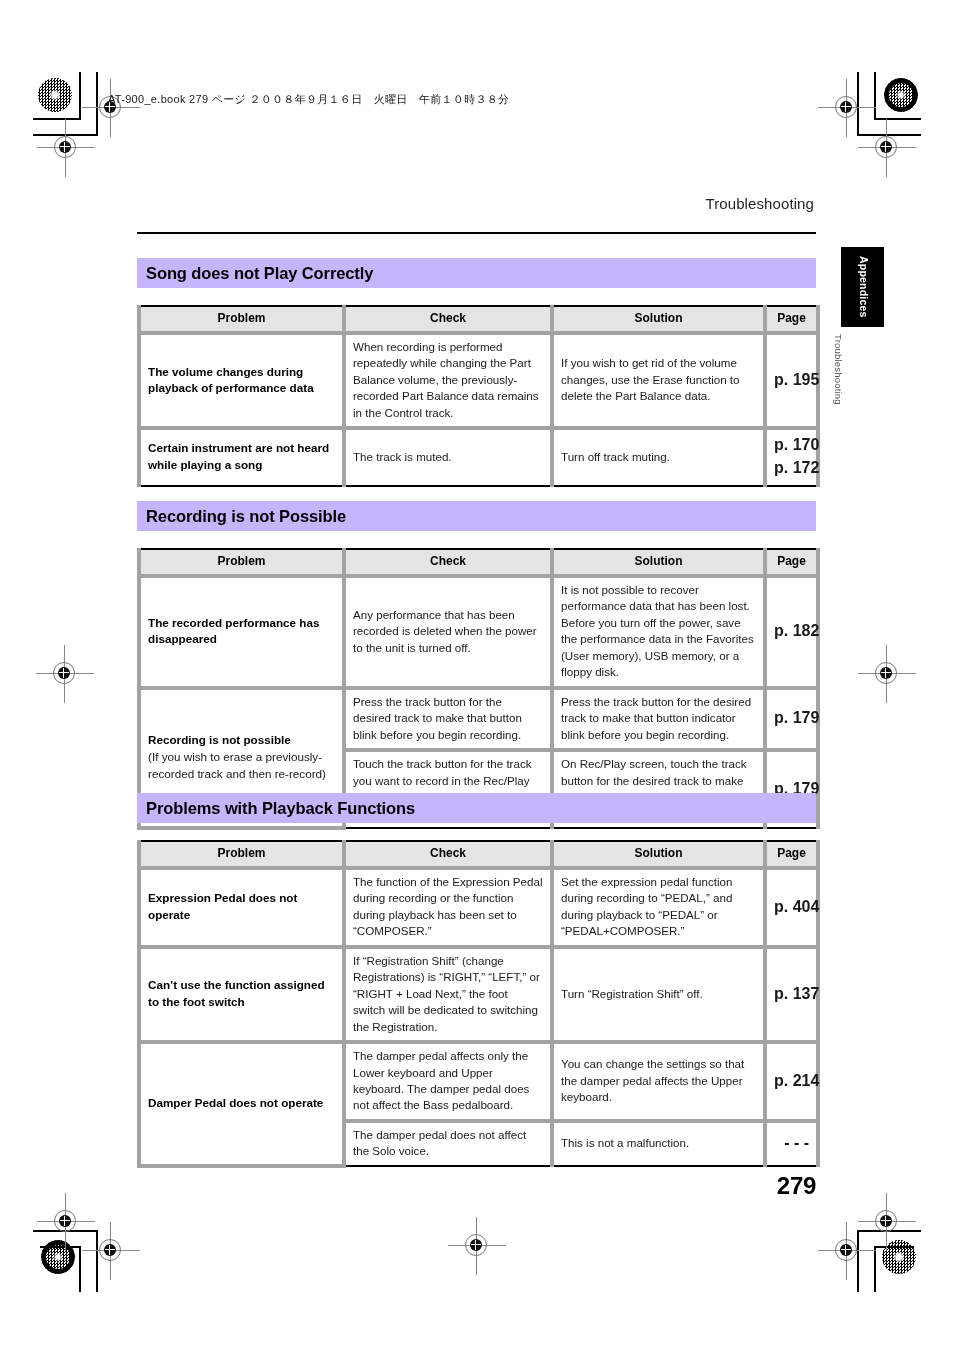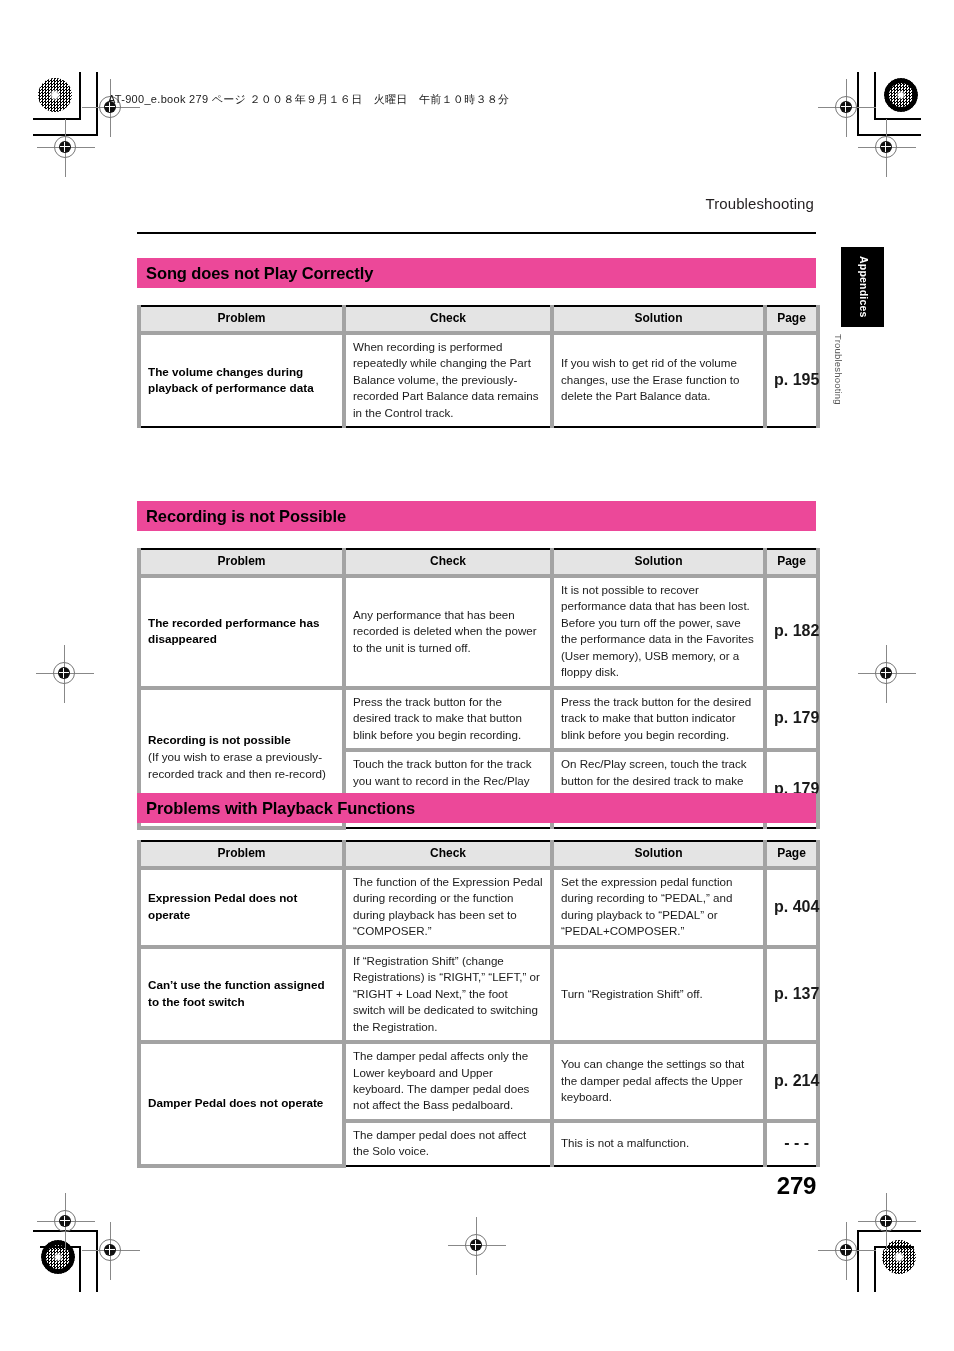--- a/index.html
+++ b/index.html
@@ -132,21 +132,21 @@
     white-space: nowrap;
     transform: rotate(90deg);
     transform-origin: left top;
     letter-spacing: 0.2px;
   }
 
   
   .section { position: absolute; left: 137px; width: 679px; }
 
   .section-bar {
-    background: #ec4899;
+    background: #c4b5fd;
     height: 30px;
     display: flex;
     align-items: center;
     padding-left: 9px;
     box-sizing: border-box;
   }
   .section-bar .title {
     font-size: 16.5px;
     font-weight: bold;
     color: #000;
@@ -369,20 +369,29 @@
         </thead>
         <tbody>
           <tr>
             <td class="problem" rowspan="1"><span>The volume changes during playback of performance data</span></td>
             <td class="check">When recording is performed repeatedly while changing the Part Balance volume, the previously-recorded Part Balance data remains in the Control track.</td>
             <td class="solution">If you wish to get rid of the volume changes, use the Erase function to delete the Part Balance data.</td>
             <td class="page">
               <span class="pg">p. 195</span>
             </td>
           </tr>
+          <tr>
+            <td class="problem" rowspan="1"><span>Certain instrument are not heard while playing a song</span></td>
+            <td class="check">The track is muted.</td>
+            <td class="solution">Turn off track muting.</td>
+            <td class="page">
+              <span class="pg">p. 170</span>
+              <span class="pg">p. 172</span>
+            </td>
+          </tr>
         </tbody>
       </table>
     </div>
     <div class="section" style="top: 475px; margin-top: 26px;">
       <div class="section-bar">
         <div class="title">Recording is not Possible</div>
       </div>
       <table class="tbl">
         <colgroup>
           <col class="col-problem">

